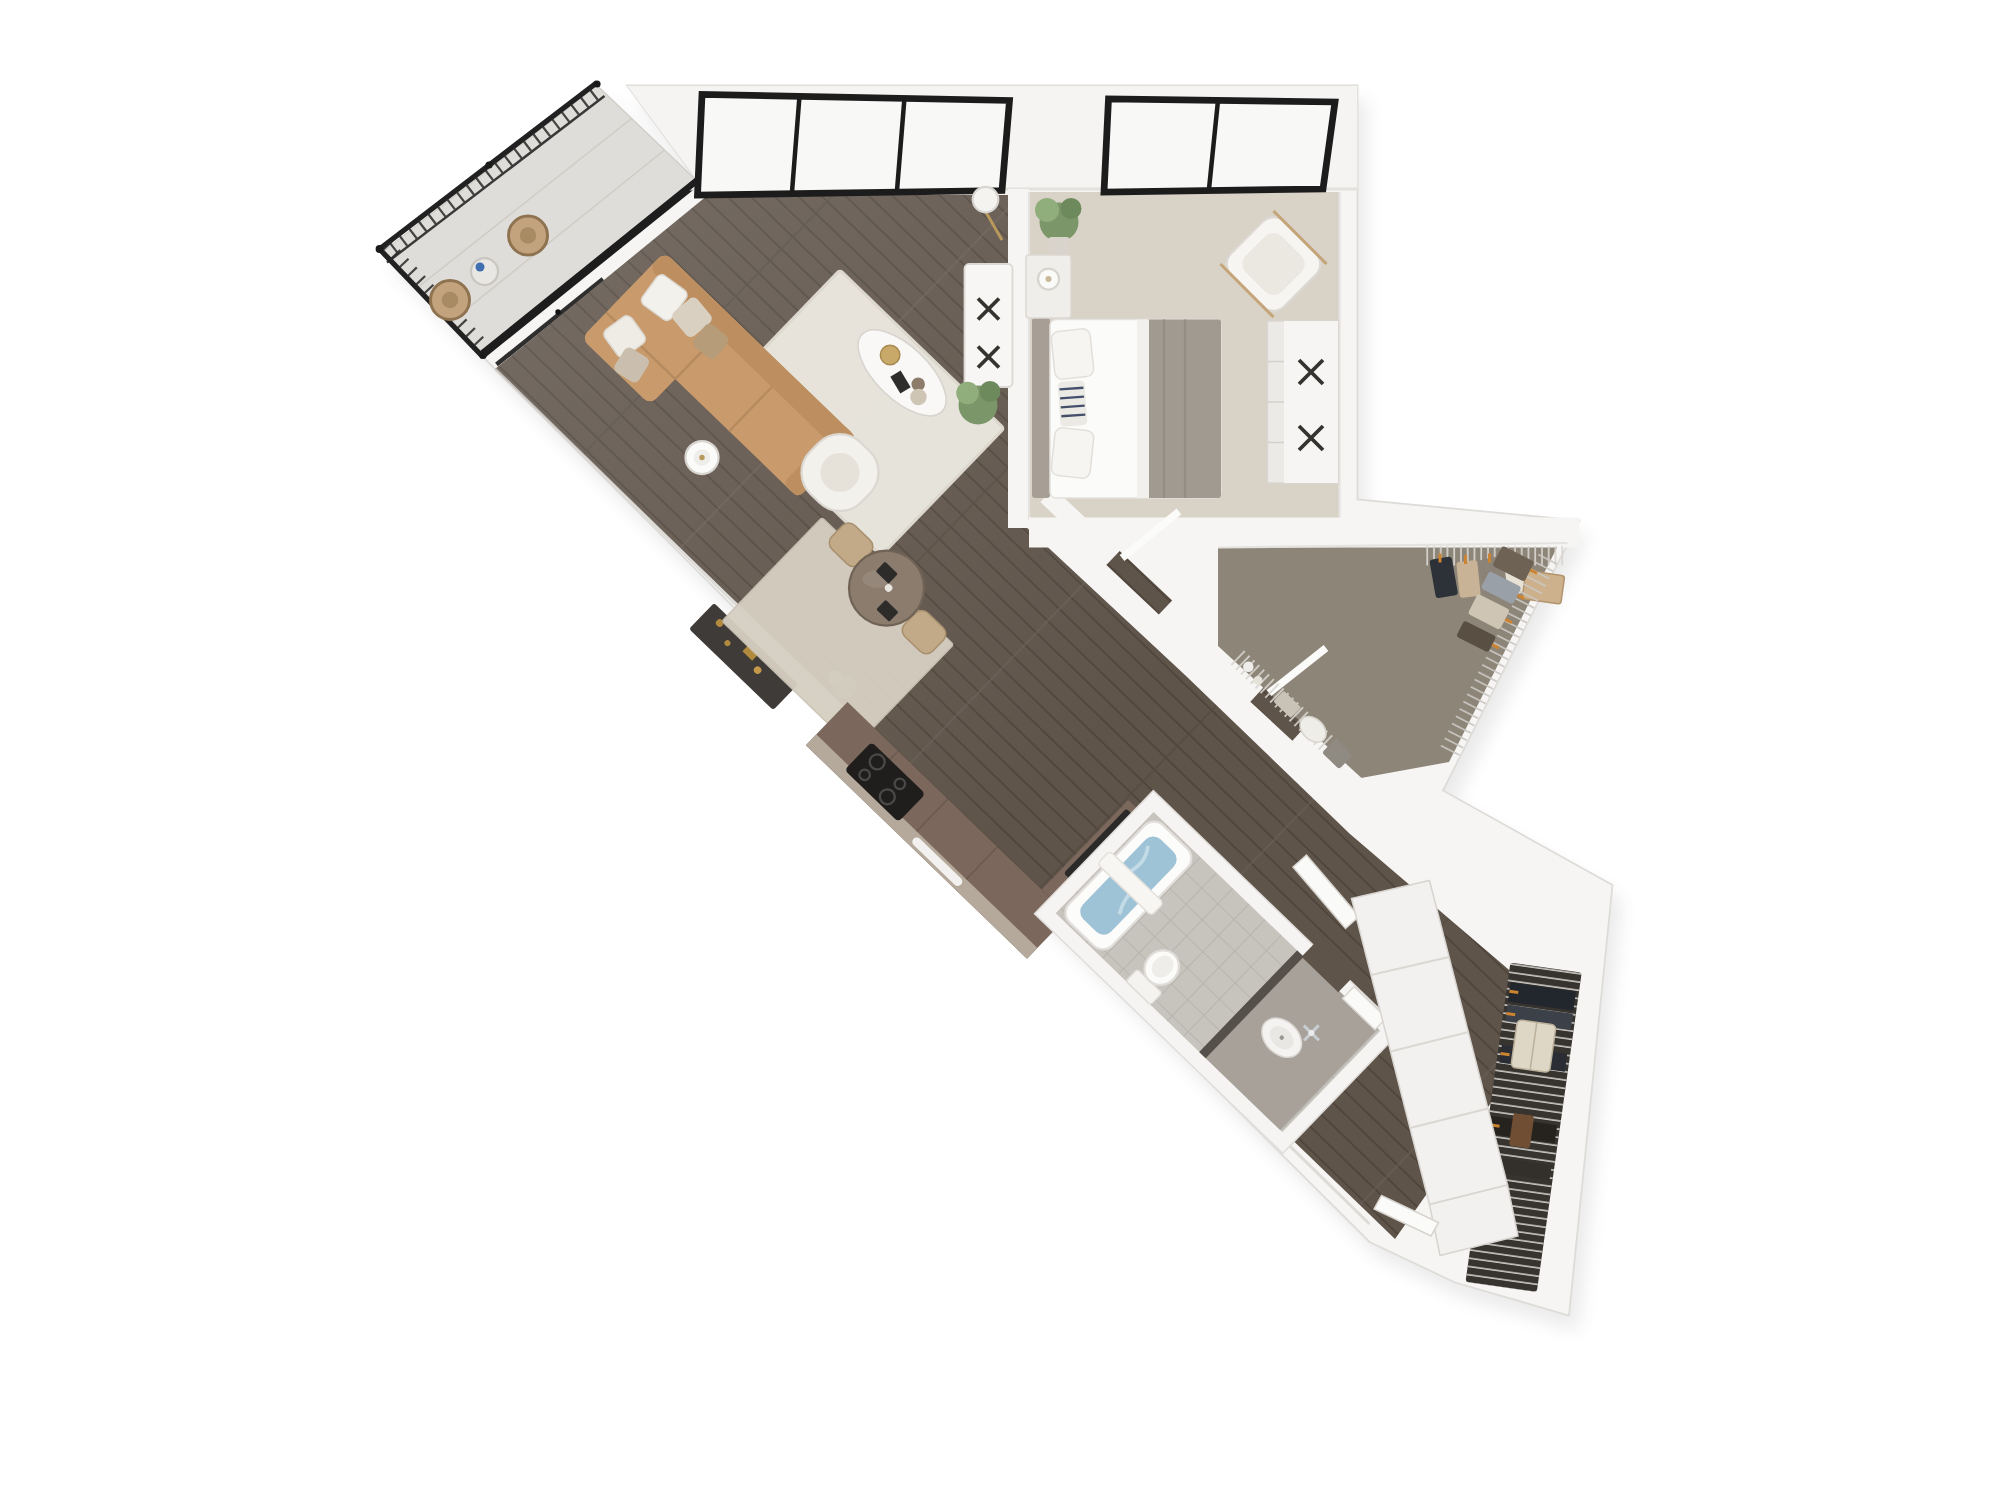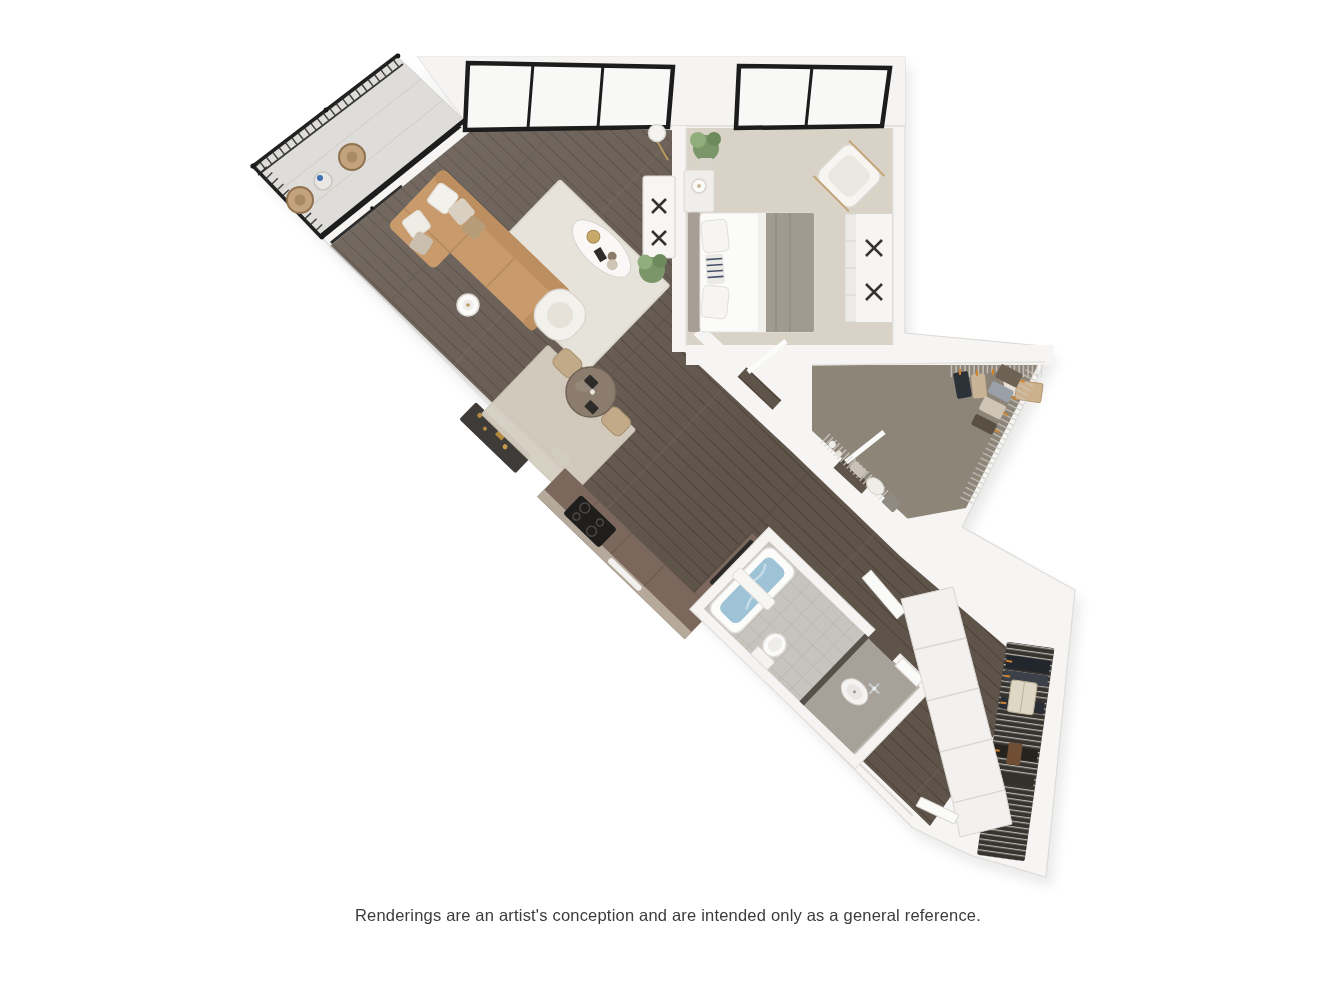--- a/index.html
+++ b/index.html
@@ -357,14 +357,13 @@
     <line x1="927" y1="701" x2="979" y2="688" stroke="#dbd8d3" stroke-width="1.5"></line>
     <line x1="940" y1="752" x2="992" y2="739" stroke="#dbd8d3" stroke-width="1.5"></line>
     <polygon points="953,803 1005,790 1012,824 960,837" fill="#f2f1ef" stroke="#d8d5d1"></polygon>
   </g>
   <polygon points="916,806 921,797 959,815 954,824" fill="#fbfbfa" stroke="#d6d3ce"></polygon>
 </g>
 </svg>
 </div>
 
 <div class="disclaimer">
-  <p>Renderings are an artist's conception and are intended only as a general reference.</p>
 </div>
 
 </body></html>

